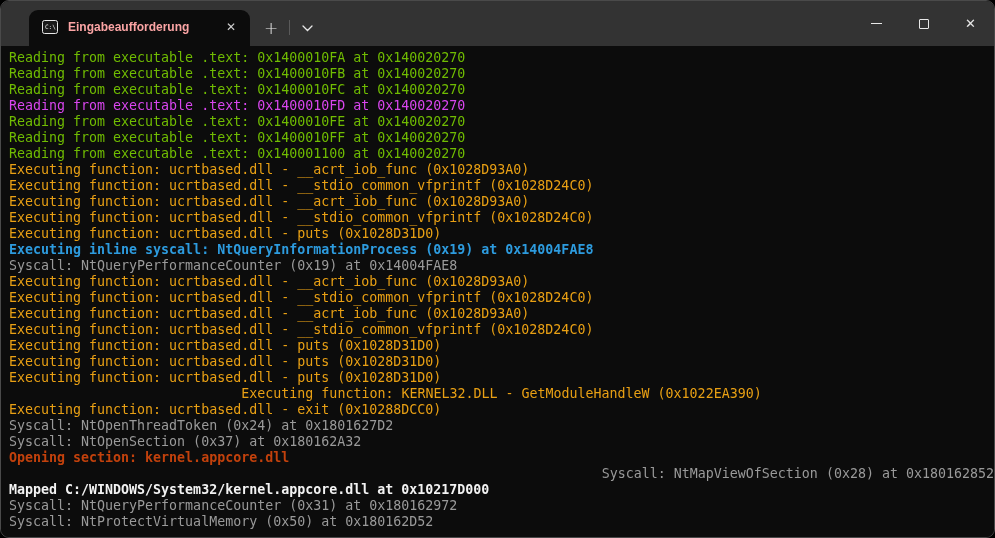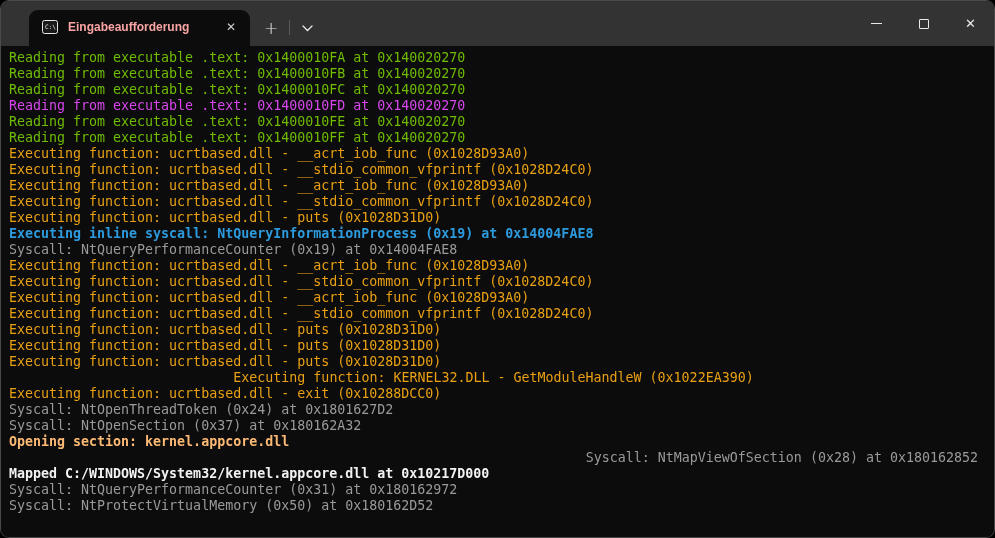--- a/index.html
+++ b/index.html
@@ -119,21 +119,21 @@
   }
   .glyph-min { display: block; width: 11px; height: 1px; background: #E8E8E8; }
   .glyph-max { display: block; width: 10px; height: 10px; border: 1px solid #E8E8E8; border-radius: 1px; }
   .glyph-close { font-size: 13px; line-height: 13px; font-family: "DejaVu Sans", sans-serif; color: #E8E8E8; }
 
   
   .terminal {
     position: absolute;
     top: 45px; left: 0; right: 0; bottom: 0;
     background: #0C0C0C;
-    padding: 4px 16px 0 8px;
+    padding: 4px 0 0 8px;
     overflow: hidden;
   }
   .line {
     font-family: "DejaVu Sans Mono", monospace;
     font-size: 13.3px;
     line-height: 16px;
     white-space: pre;
   }
   .bold { font-weight: 700; }
 </style>
@@ -180,38 +180,39 @@
 
   </div>
 
   <div class="terminal" style="background: rgb(12, 12, 12);">
       <div class="line" style="color: rgb(112, 188, 2);">Reading from executable .text: 0x1400010FA at 0x140020270</div>
       <div class="line" style="color: rgb(112, 188, 2);">Reading from executable .text: 0x1400010FB at 0x140020270</div>
       <div class="line" style="color: rgb(112, 188, 2);">Reading from executable .text: 0x1400010FC at 0x140020270</div>
       <div class="line" style="color: #d946ef;">Reading from executable .text: 0x1400010FD at 0x140020270</div>
       <div class="line" style="color: rgb(112, 188, 2);">Reading from executable .text: 0x1400010FE at 0x140020270</div>
       <div class="line" style="color: rgb(112, 188, 2);">Reading from executable .text: 0x1400010FF at 0x140020270</div>
+      <div class="line" style="color: rgb(112, 188, 2);">Reading from executable .text: 0x140001100 at 0x140020270</div>
       <div class="line" style="color: rgb(233, 160, 20);">Executing function: ucrtbased.dll - __acrt_iob_func (0x1028D93A0)</div>
       <div class="line" style="color: rgb(233, 160, 20);">Executing function: ucrtbased.dll - __stdio_common_vfprintf (0x1028D24C0)</div>
       <div class="line" style="color: rgb(233, 160, 20);">Executing function: ucrtbased.dll - __acrt_iob_func (0x1028D93A0)</div>
       <div class="line" style="color: rgb(233, 160, 20);">Executing function: ucrtbased.dll - __stdio_common_vfprintf (0x1028D24C0)</div>
       <div class="line" style="color: rgb(233, 160, 20);">Executing function: ucrtbased.dll - puts (0x1028D31D0)</div>
       <div class="line bold" style="color: rgb(45, 155, 222);">Executing inline syscall: NtQueryInformationProcess (0x19) at 0x14004FAE8</div>
       <div class="line" style="color: rgb(154, 154, 154);">Syscall: NtQueryPerformanceCounter (0x19) at 0x14004FAE8</div>
       <div class="line" style="color: rgb(233, 160, 20);">Executing function: ucrtbased.dll - __acrt_iob_func (0x1028D93A0)</div>
       <div class="line" style="color: rgb(233, 160, 20);">Executing function: ucrtbased.dll - __stdio_common_vfprintf (0x1028D24C0)</div>
       <div class="line" style="color: rgb(233, 160, 20);">Executing function: ucrtbased.dll - __acrt_iob_func (0x1028D93A0)</div>
       <div class="line" style="color: rgb(233, 160, 20);">Executing function: ucrtbased.dll - __stdio_common_vfprintf (0x1028D24C0)</div>
       <div class="line" style="color: rgb(233, 160, 20);">Executing function: ucrtbased.dll - puts (0x1028D31D0)</div>
       <div class="line" style="color: rgb(233, 160, 20);">Executing function: ucrtbased.dll - puts (0x1028D31D0)</div>
       <div class="line" style="color: rgb(233, 160, 20);">Executing function: ucrtbased.dll - puts (0x1028D31D0)</div>
       <div class="line" style="color: rgb(233, 160, 20); text-align: center;">Executing function: KERNEL32.DLL - GetModuleHandleW (0x1022EA390)</div>
       <div class="line" style="color: rgb(233, 160, 20);">Executing function: ucrtbased.dll - exit (0x10288DCC0)</div>
       <div class="line" style="color: rgb(154, 154, 154);">Syscall: NtOpenThreadToken (0x24) at 0x1801627D2</div>
       <div class="line" style="color: rgb(154, 154, 154);">Syscall: NtOpenSection (0x37) at 0x180162A32</div>
-      <div class="line bold" style="color: #fdba74;">Opening section: kernel.appcore.dll</div>
+      <div class="line bold" style="color: #c2410c;">Opening section: kernel.appcore.dll</div>
       <div class="line" style="color: rgb(154, 154, 154); text-align: right;">Syscall: NtMapViewOfSection (0x28) at 0x180162852</div>
       <div class="line bold" style="color: rgb(242, 242, 242);">Mapped C:/WINDOWS/System32/kernel.appcore.dll at 0x10217D000</div>
       <div class="line" style="color: rgb(154, 154, 154);">Syscall: NtQueryPerformanceCounter (0x31) at 0x180162972</div>
       <div class="line" style="color: rgb(154, 154, 154);">Syscall: NtProtectVirtualMemory (0x50) at 0x180162D52</div>
     </div>
 
 </div>
 
 </body></html>

